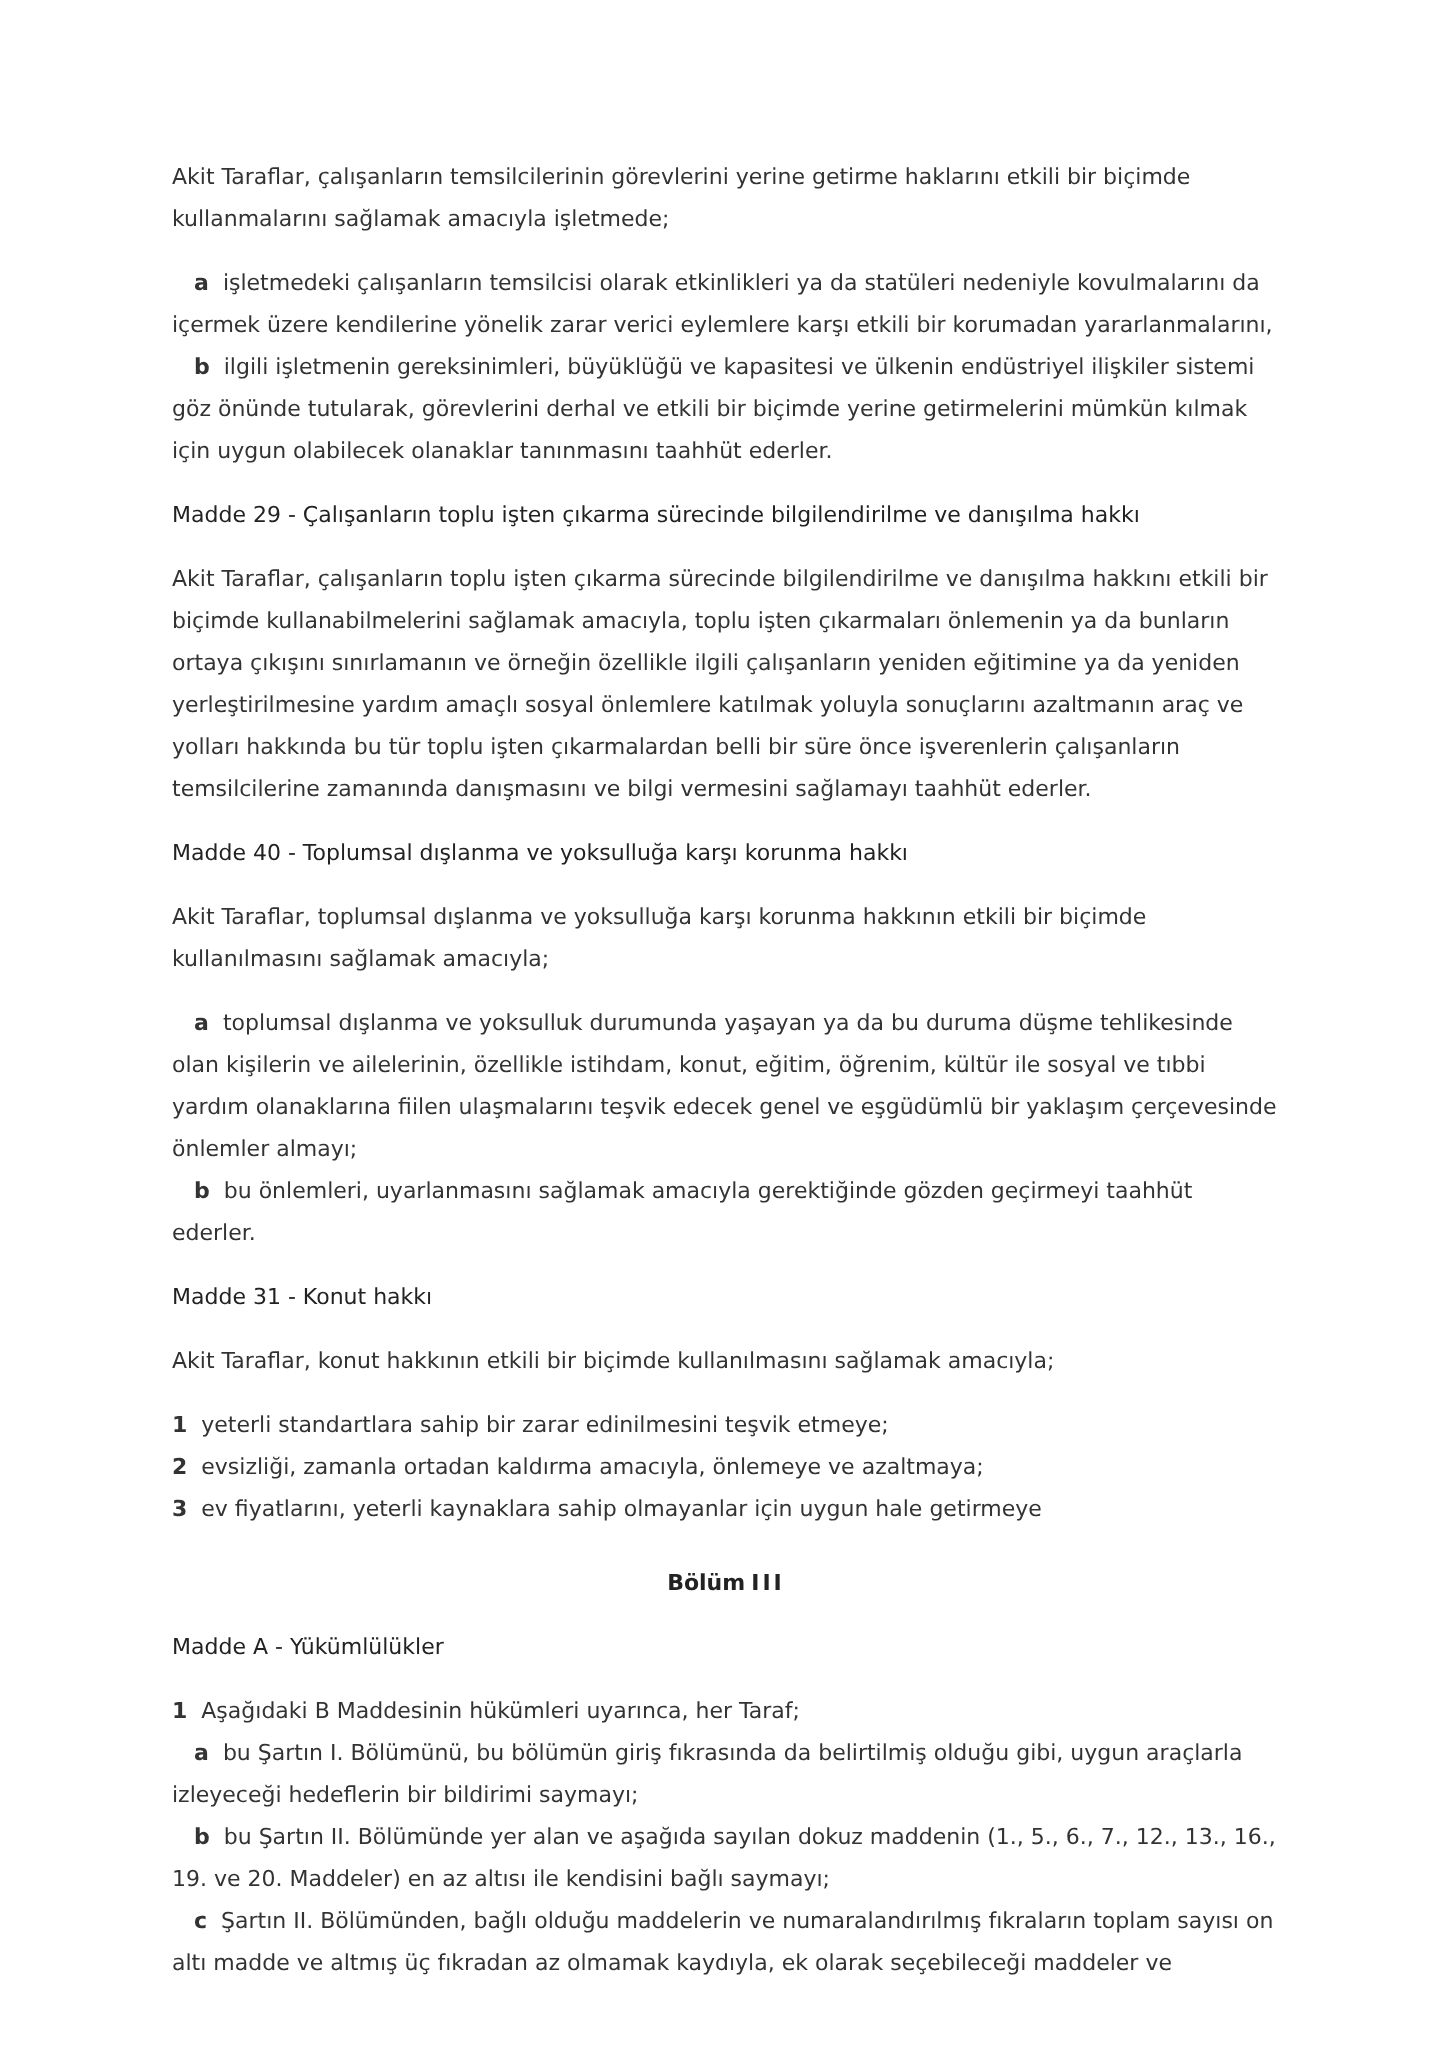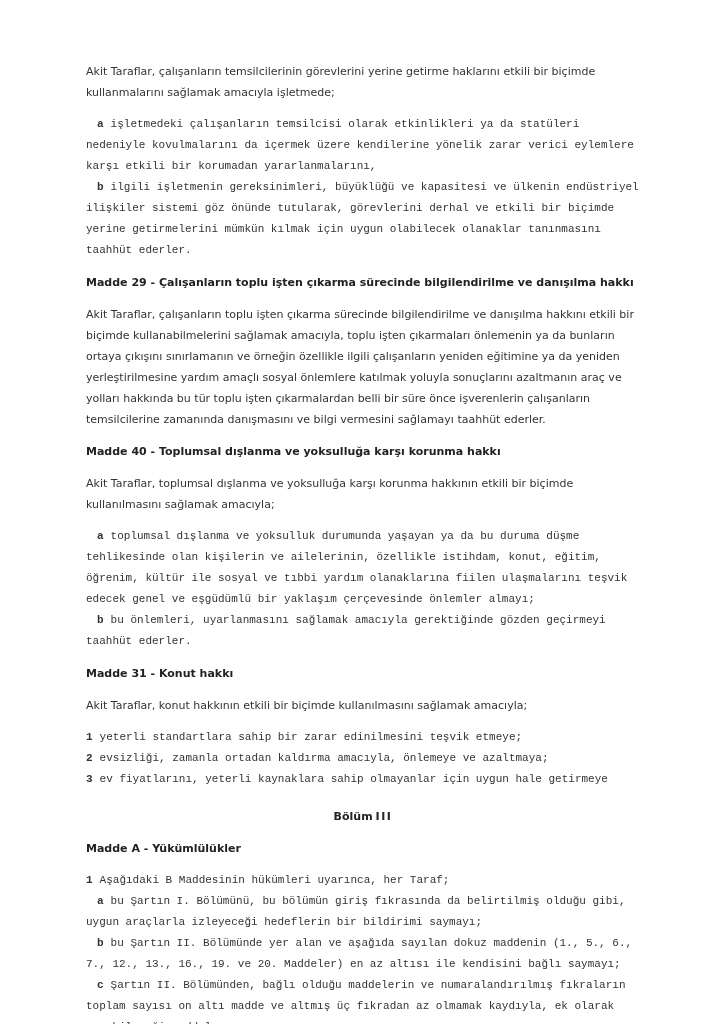--- a/index.html
+++ b/index.html
@@ -11,31 +11,31 @@
     font-family: "DejaVu Sans", "Liberation Sans", sans-serif;
     font-size: 11px;
     line-height: 21px;
     color: #333333;
     -webkit-font-smoothing: antialiased;
   }
   .page {
     box-sizing: border-box;
     width: 724px;
     height: 1024px;
-    padding: 61px 84px 0 86px;
+    padding: 78px 84px 0 86px;
   }
   p { margin: 0 0 11px 0; }
-  .group { margin: 0 0 11px 0; font-family: Liberation Mono, monospace; }
+  .group { margin: 0 0 11px 0; }
   .group p { margin: 0; }
   .item-indent { text-indent: 11px; }
   .marker { font-weight: bold; padding-right: 7px; }
   h2 {
     font-size: 11px;
     line-height: 21px;
-    font-weight: bold;
+    font-weight: normal;
     color: #222222;
     margin: 0 0 11px 0;
     white-space: nowrap;
   }
   .center-heading {
     text-align: center;
     font-weight: bold;
     color: #222222;
     margin: 16px 0 11px 0;
   }

